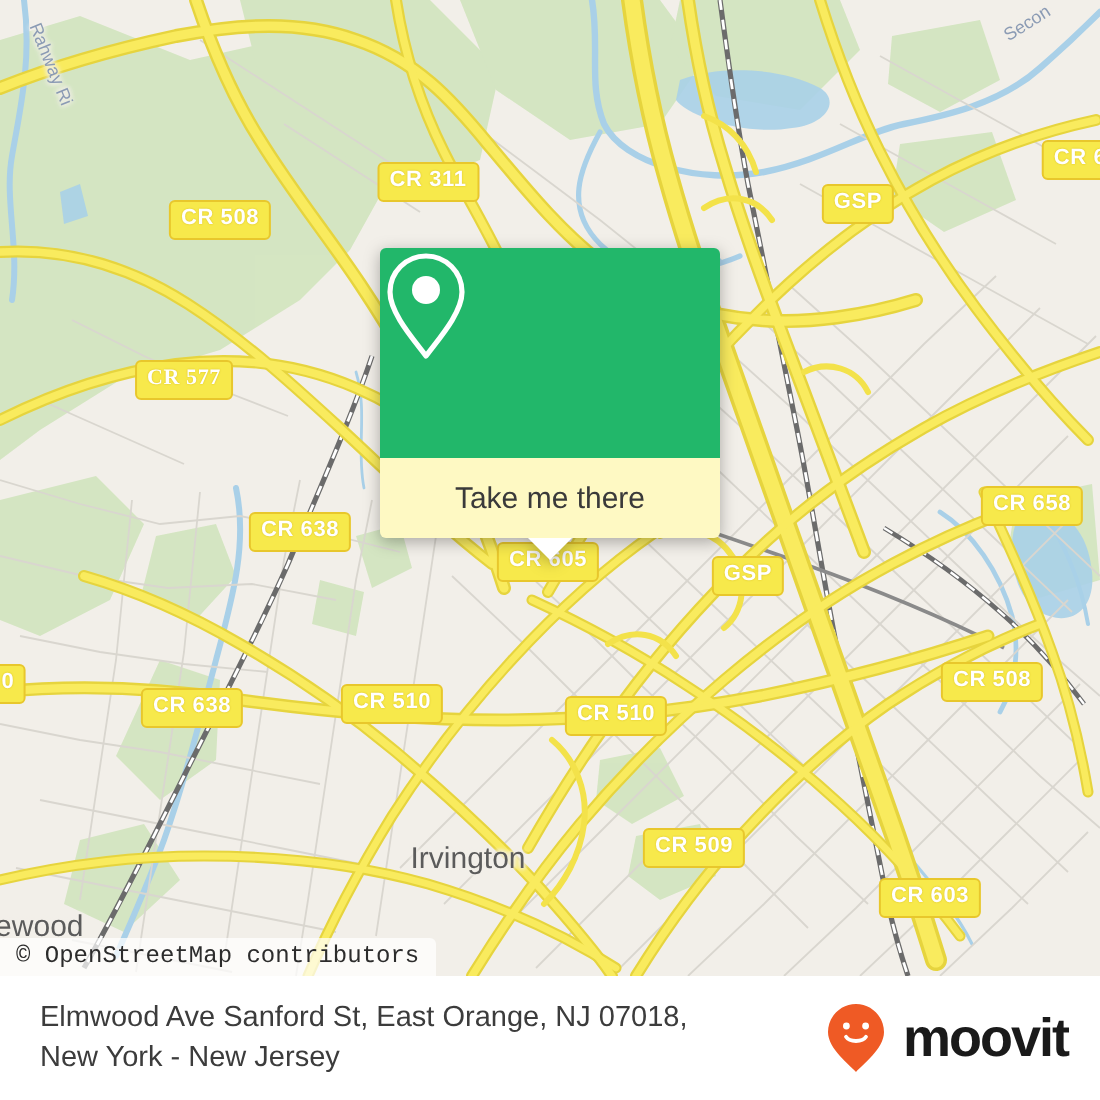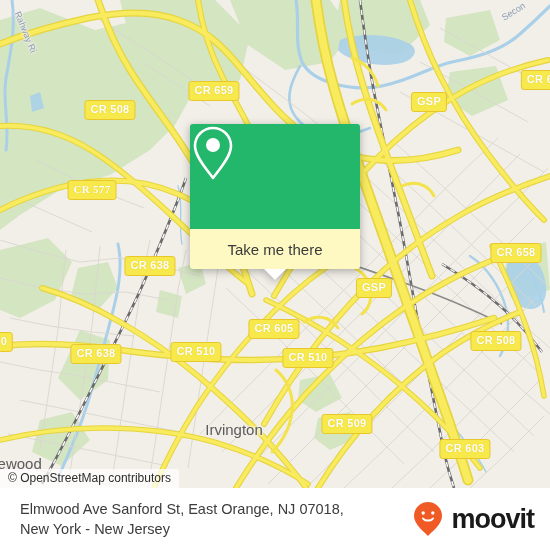--- a/index.html
+++ b/index.html
@@ -95,20 +95,21 @@
   
   .attribution {
     position: absolute;
     left: 0; bottom: 0;
     background: rgba(255,255,255,.72);
     color: #2c2c2c;
     font-size: 12px;
     padding: 2px 8px 3px 8px;
     border-radius: 0 3px 0 0;
     white-space: nowrap;
+    font-family: Liberation Mono, monospace;
   }
 
   
   .footer {
     position: absolute;
     left: 0; top: 488px;
     width: 550px; height: 62px;
     background: #ffffff;
     display: flex;
     align-items: center;
@@ -291,27 +292,27 @@
       </g>
     </svg>
 
     <div class="waterlabel" style="left:22px; top:10px; transform: rotate(68deg); transform-origin: left top;">
       <span>Rahway Ri</span>
     </div>
     <div class="waterlabel" style="left:500px; top:14px; transform: rotate(-32deg); transform-origin: left top;">
       <span>Secon</span>
     </div>
 
-    <div class="shield" style="left:214px; top:91px;"><span>CR 659</span></div>
+    <div class="shield" style="left:214px; top:91px;"><span>CR 311</span></div>
     <div class="shield" style="left:110px; top:110px;"><span>CR 508</span></div>
     <div class="shield" style="left:429px; top:102px;"><span>GSP</span></div>
     <div class="shield" style="left:540px; top:80px;"><span>CR 6</span></div>
     <div class="shield" style="left:92px; top:190px;font-family:Liberation Serif, serif;"><span>CR 577</span></div>
     <div class="shield" style="left:150px; top:266px;"><span>CR 638</span></div>
-    <div class="shield" style="left:274px; top:281px;margin-top:48px;"><span>CR 605</span></div>
+    <div class="shield" style="left:274px; top:281px;"><span>CR 605</span></div>
     <div class="shield" style="left:374px; top:288px;"><span>GSP</span></div>
     <div class="shield" style="left:516px; top:253px;"><span>CR 658</span></div>
     <div class="shield" style="left:4px; top:342px;"><span>0</span></div>
     <div class="shield" style="left:496px; top:341px;"><span>CR 508</span></div>
     <div class="shield" style="left:96px; top:354px;"><span>CR 638</span></div>
     <div class="shield" style="left:196px; top:352px;"><span>CR 510</span></div>
     <div class="shield" style="left:308px; top:358px;"><span>CR 510</span></div>
     <div class="shield" style="left:347px; top:424px;"><span>CR 509</span></div>
     <div class="shield" style="left:465px; top:449px;"><span>CR 603</span></div>
 

